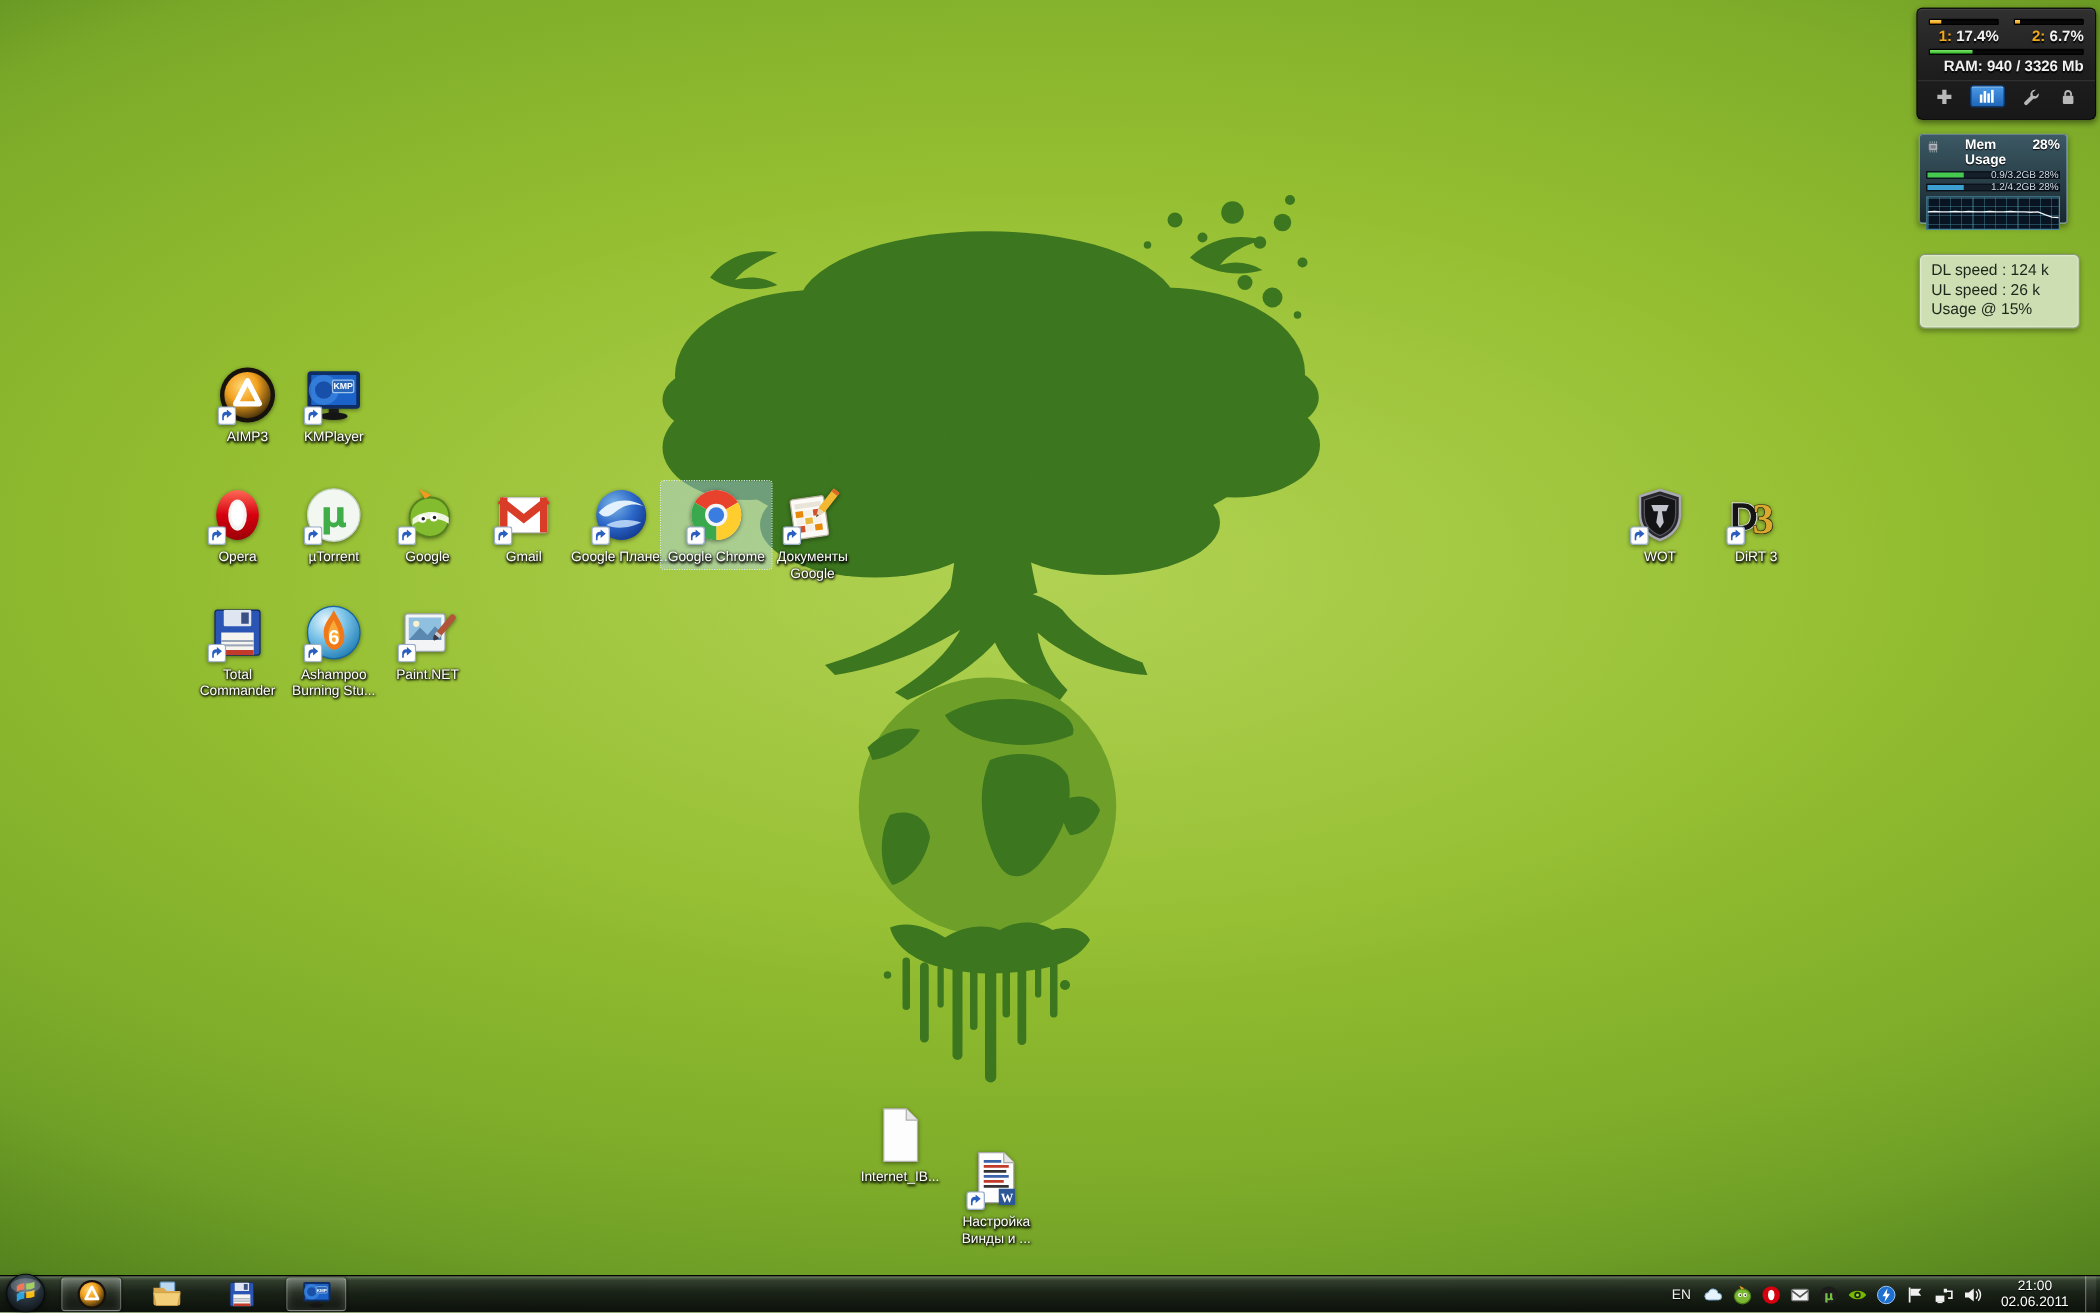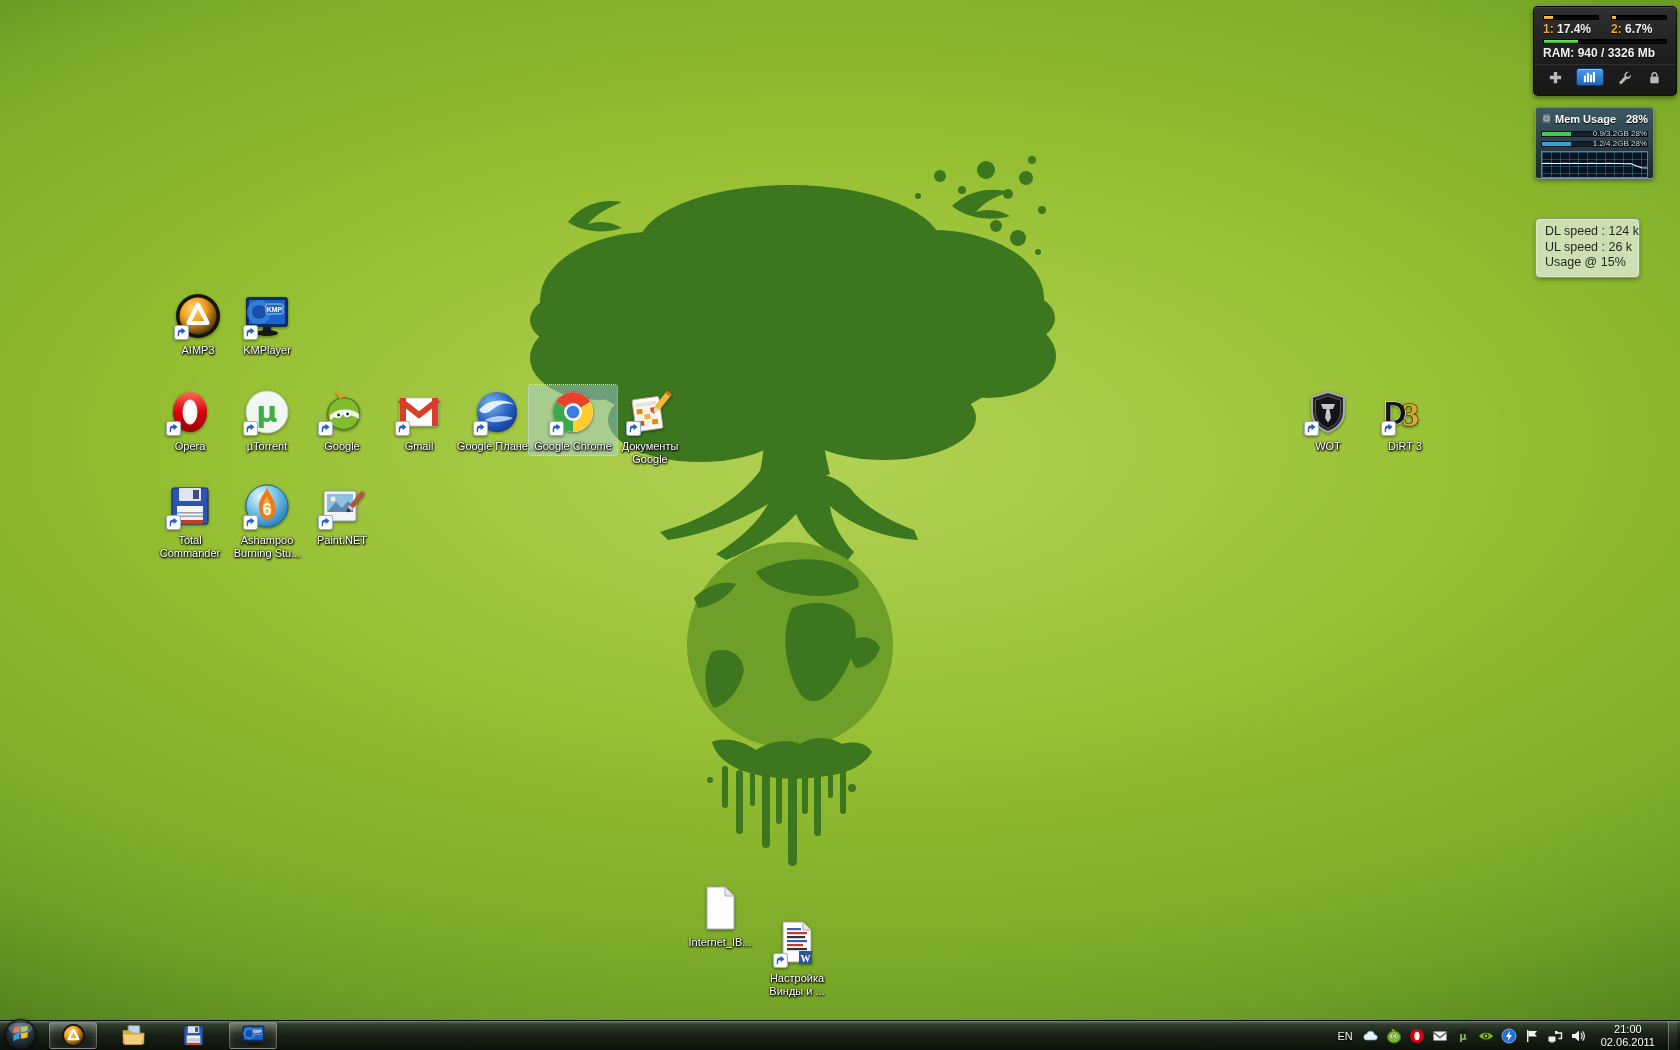--- a/index.html
+++ b/index.html
@@ -38,53 +38,53 @@
     border:1px solid rgba(0,0,0,0.7); border-radius:5px;
     box-shadow:0 2px 5px rgba(0,0,0,0.45), inset 0 1px 0 rgba(255,255,255,0.09); }
   .cpu-cores { display:flex; gap:12px; padding:8px 9px 0; }
   .cpu-core { flex:1; }
   .meter-track { height:5px; background:#0a0a0a; border:1px solid #000;
     border-radius:1px; overflow:hidden; box-shadow:inset 0 1px 1px rgba(0,0,0,0.8); }
   .meter-fill { height:100%; }
   .meter-fill.cpu { background:linear-gradient(#ffcf5e, #f09c12); }
   .meter-fill.ram { background:linear-gradient(#7ce86a, #2fb024); }
   .cpu-text { margin-top:2px; font-size:12px; font-weight:bold; color:#f2f2f2;
-    white-space:nowrap; text-shadow:0 1px 1px #000; }
+    white-space:nowrap; text-shadow:0 1px 1px #000;text-align:right; }
   .cpu-n { color:#f0a81e; }
   .cpu-ram { padding:3px 9px 0; }
   .cpu-toolbar { display:flex; justify-content:space-between; align-items:center;
     margin-top:4px; padding:3px 11px 4px; border-top:1px solid rgba(255,255,255,0.09); }
   .gbtn { width:20px; height:16px; display:flex; align-items:center; justify-content:center; cursor:pointer; }
   .gbtn svg { width:15px; height:15px; }
   .gbtn.blue { width:28px; height:18px; background:linear-gradient(#4a9ae8,#1f66b8);
     border:1px solid #0d3a70; border-radius:3px; box-shadow:inset 0 1px 0 rgba(255,255,255,0.4); }
 
   #gadget-mem { left:1535px; top:107px; width:119px; height:72px;
     background:linear-gradient(rgba(56,84,104,0.95), rgba(18,32,46,0.95));
     border:1px solid rgba(170,200,220,0.55); border-radius:3px; padding:2px 5px 4px;
     box-shadow:0 2px 5px rgba(0,0,0,0.4); }
-  .mem-header { display:flex; align-items:center; gap:3px; }
+  .mem-header { display:flex; gap:20px; }
   .mem-header svg { width:11px; height:11px; }
   .mem-title { font-size:11px; font-weight:bold; color:#fff; text-shadow:0 1px 1px #000; }
   .mem-pct { margin-left:auto; font-size:11px; font-weight:bold; color:#fff; text-shadow:0 1px 1px #000; }
   .mem-row { position:relative; height:8px; margin-top:2px; }
   .mem-track { position:absolute; left:0; top:1px; width:100%; height:6px;
     background:#141f2a; border:1px solid #0a111a; }
   .mem-fill { height:100%; }
   .mem-row-text { position:absolute; right:1px; top:-1px; font-size:8px; color:#cfdde8;
     text-shadow:0 1px 1px #000; letter-spacing:0;padding-left:20px; }
   .mem-graph { position:relative; margin-top:3px; height:27px;
     background-color:#081421;
     background-image:
       repeating-linear-gradient(to right, rgba(90,170,190,0.35) 0 1px, transparent 1px 9px),
       repeating-linear-gradient(to bottom, rgba(90,170,190,0.35) 0 1px, transparent 1px 7px);
     border:1px solid #4a88a0; }
   .mem-graph svg { position:absolute; inset:0; width:100%; height:100%; }
 
-  #gadget-net { left:1535px; top:218px; width:105px;
+  #gadget-net { left:1535px; top:203px; width:129px;
     background:rgba(223,233,213,0.80); border:1px solid rgba(80,100,70,0.55);
     border-radius:5px; padding:5px 9px 6px;
     box-shadow:0 2px 4px rgba(0,0,0,0.3), inset 0 0 0 1px rgba(255,255,255,0.35); }
   .net-line { font-size:12.5px; line-height:15.5px; color:#1c261a; white-space:nowrap; }
 
   
   #taskbar { position:absolute; left:0; bottom:0; width:1680px; height:30px; z-index:10;
     background:linear-gradient(180deg, rgba(92,108,92,0.85) 0%, rgba(44,54,45,0.92) 12%,
       rgba(22,28,22,0.95) 45%, rgba(9,13,10,0.97) 100%);
     border-top:1px solid rgba(0,0,0,0.8);

